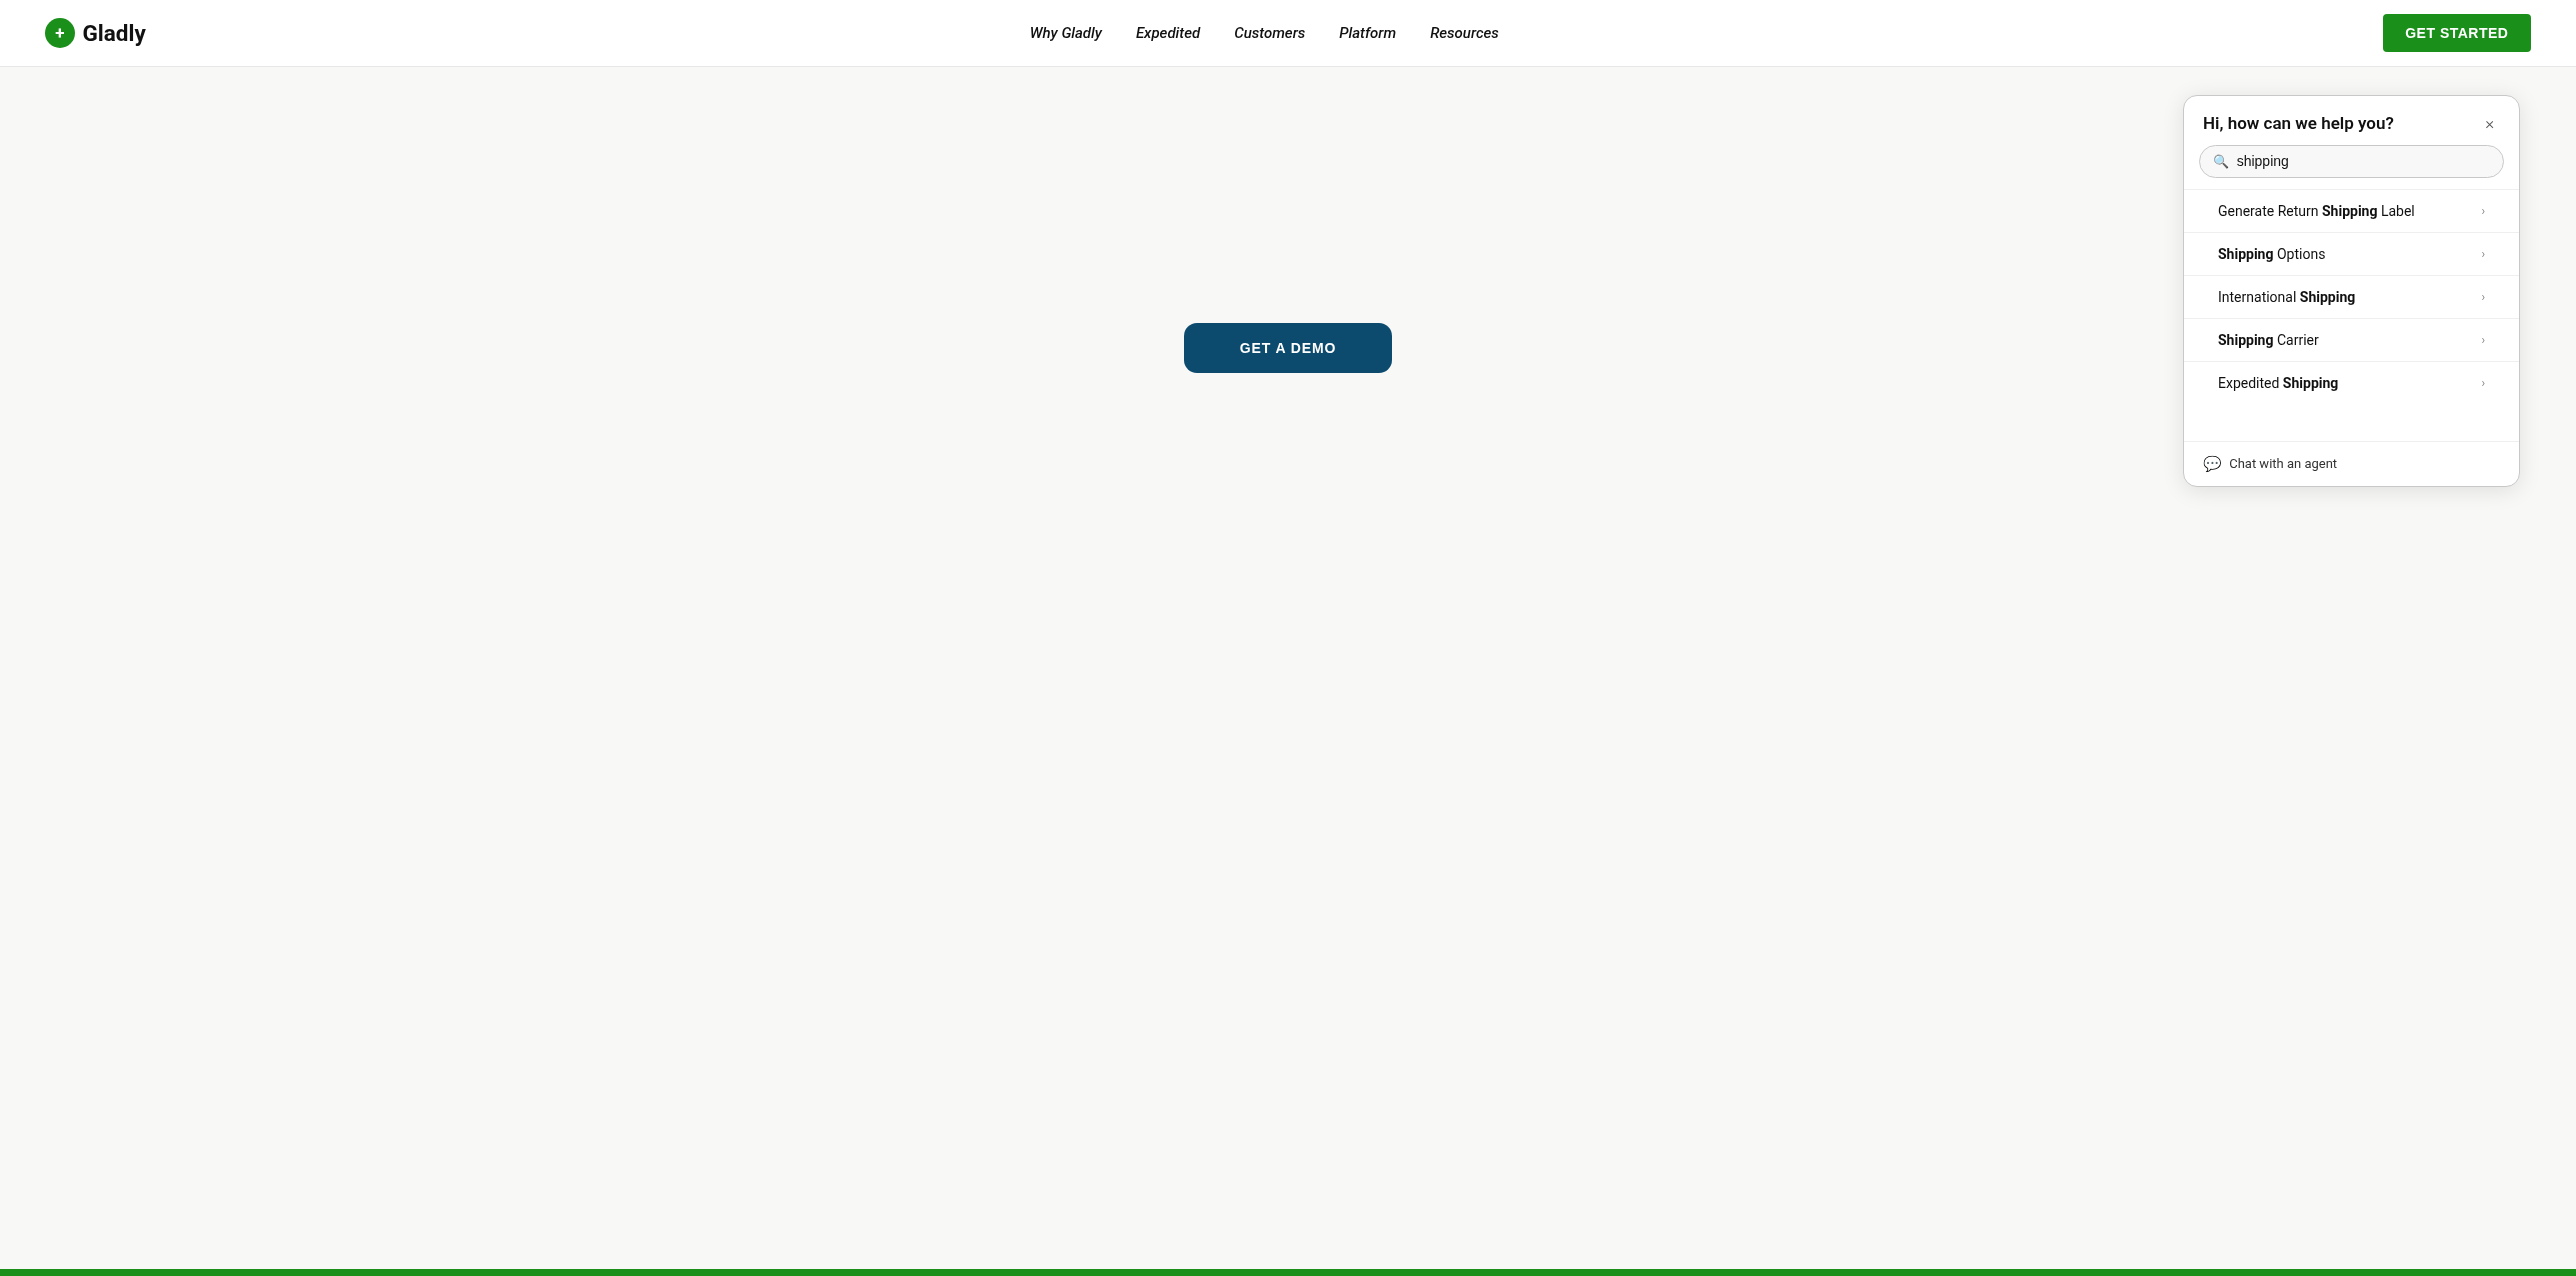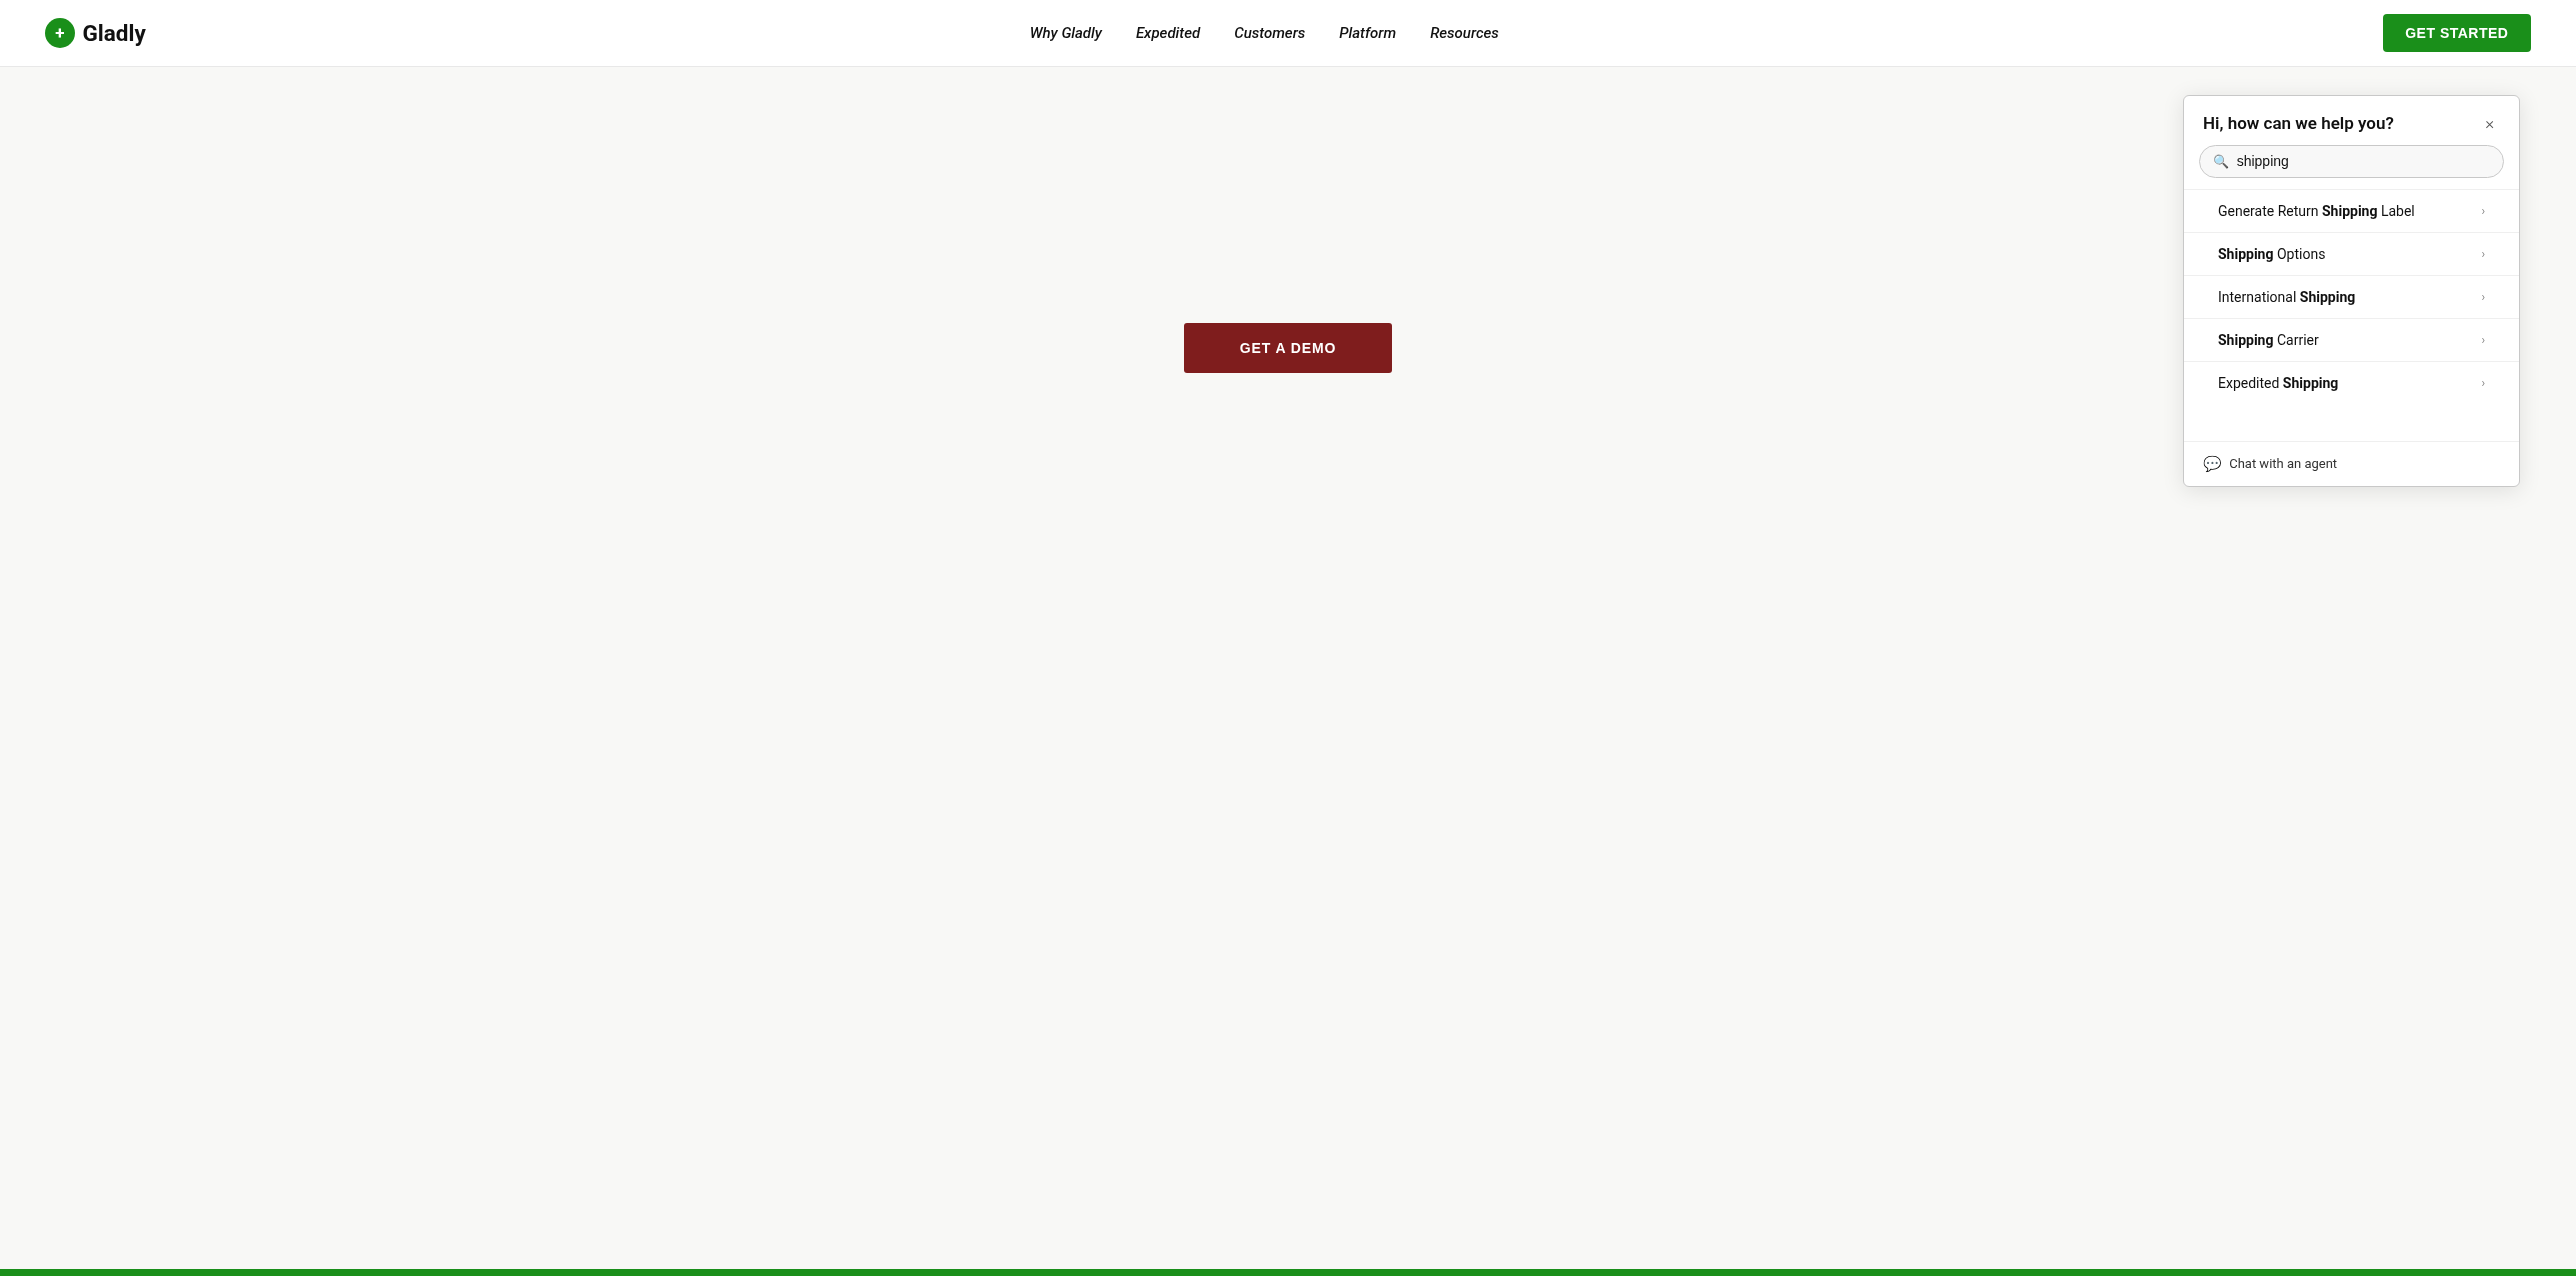--- a/index.html
+++ b/index.html
@@ -91,41 +91,41 @@
       margin-bottom: 22.5px;
     }
     .hero-subtitle {
       font-size: 20.6px;
       color: #333;
       line-height: 1.55;
       max-width: 618px;
       margin-bottom: 37px;
     }
     .get-demo-btn {
-      background: #7f1d1d;
+      background: #0c4a6e;
       color: white;
       border: none;
-      border-radius: 3px;
+      border-radius: 13px;
       padding: 17px 56px;
       font-size: 14px;
       font-weight: 700;
       letter-spacing: 0.9px;
       cursor: pointer;
       text-transform: uppercase;
     }
 
     
     .chat-widget {
       position: absolute;
       right: 56px;
       top: 28px;
       width: 337px;
       background: #fff;
       border: 1.4px solid #c8c8c8;
-      border-radius: 6px;
+      border-radius: 14px;
       box-shadow: 0 3.7px 22.5px rgba(0,0,0,0.10);
       overflow: hidden;
     }
     .chat-header {
       display: flex;
       align-items: center;
       justify-content: space-between;
       padding: 17px 19px 11.2px;
     }
     .chat-header-title {

